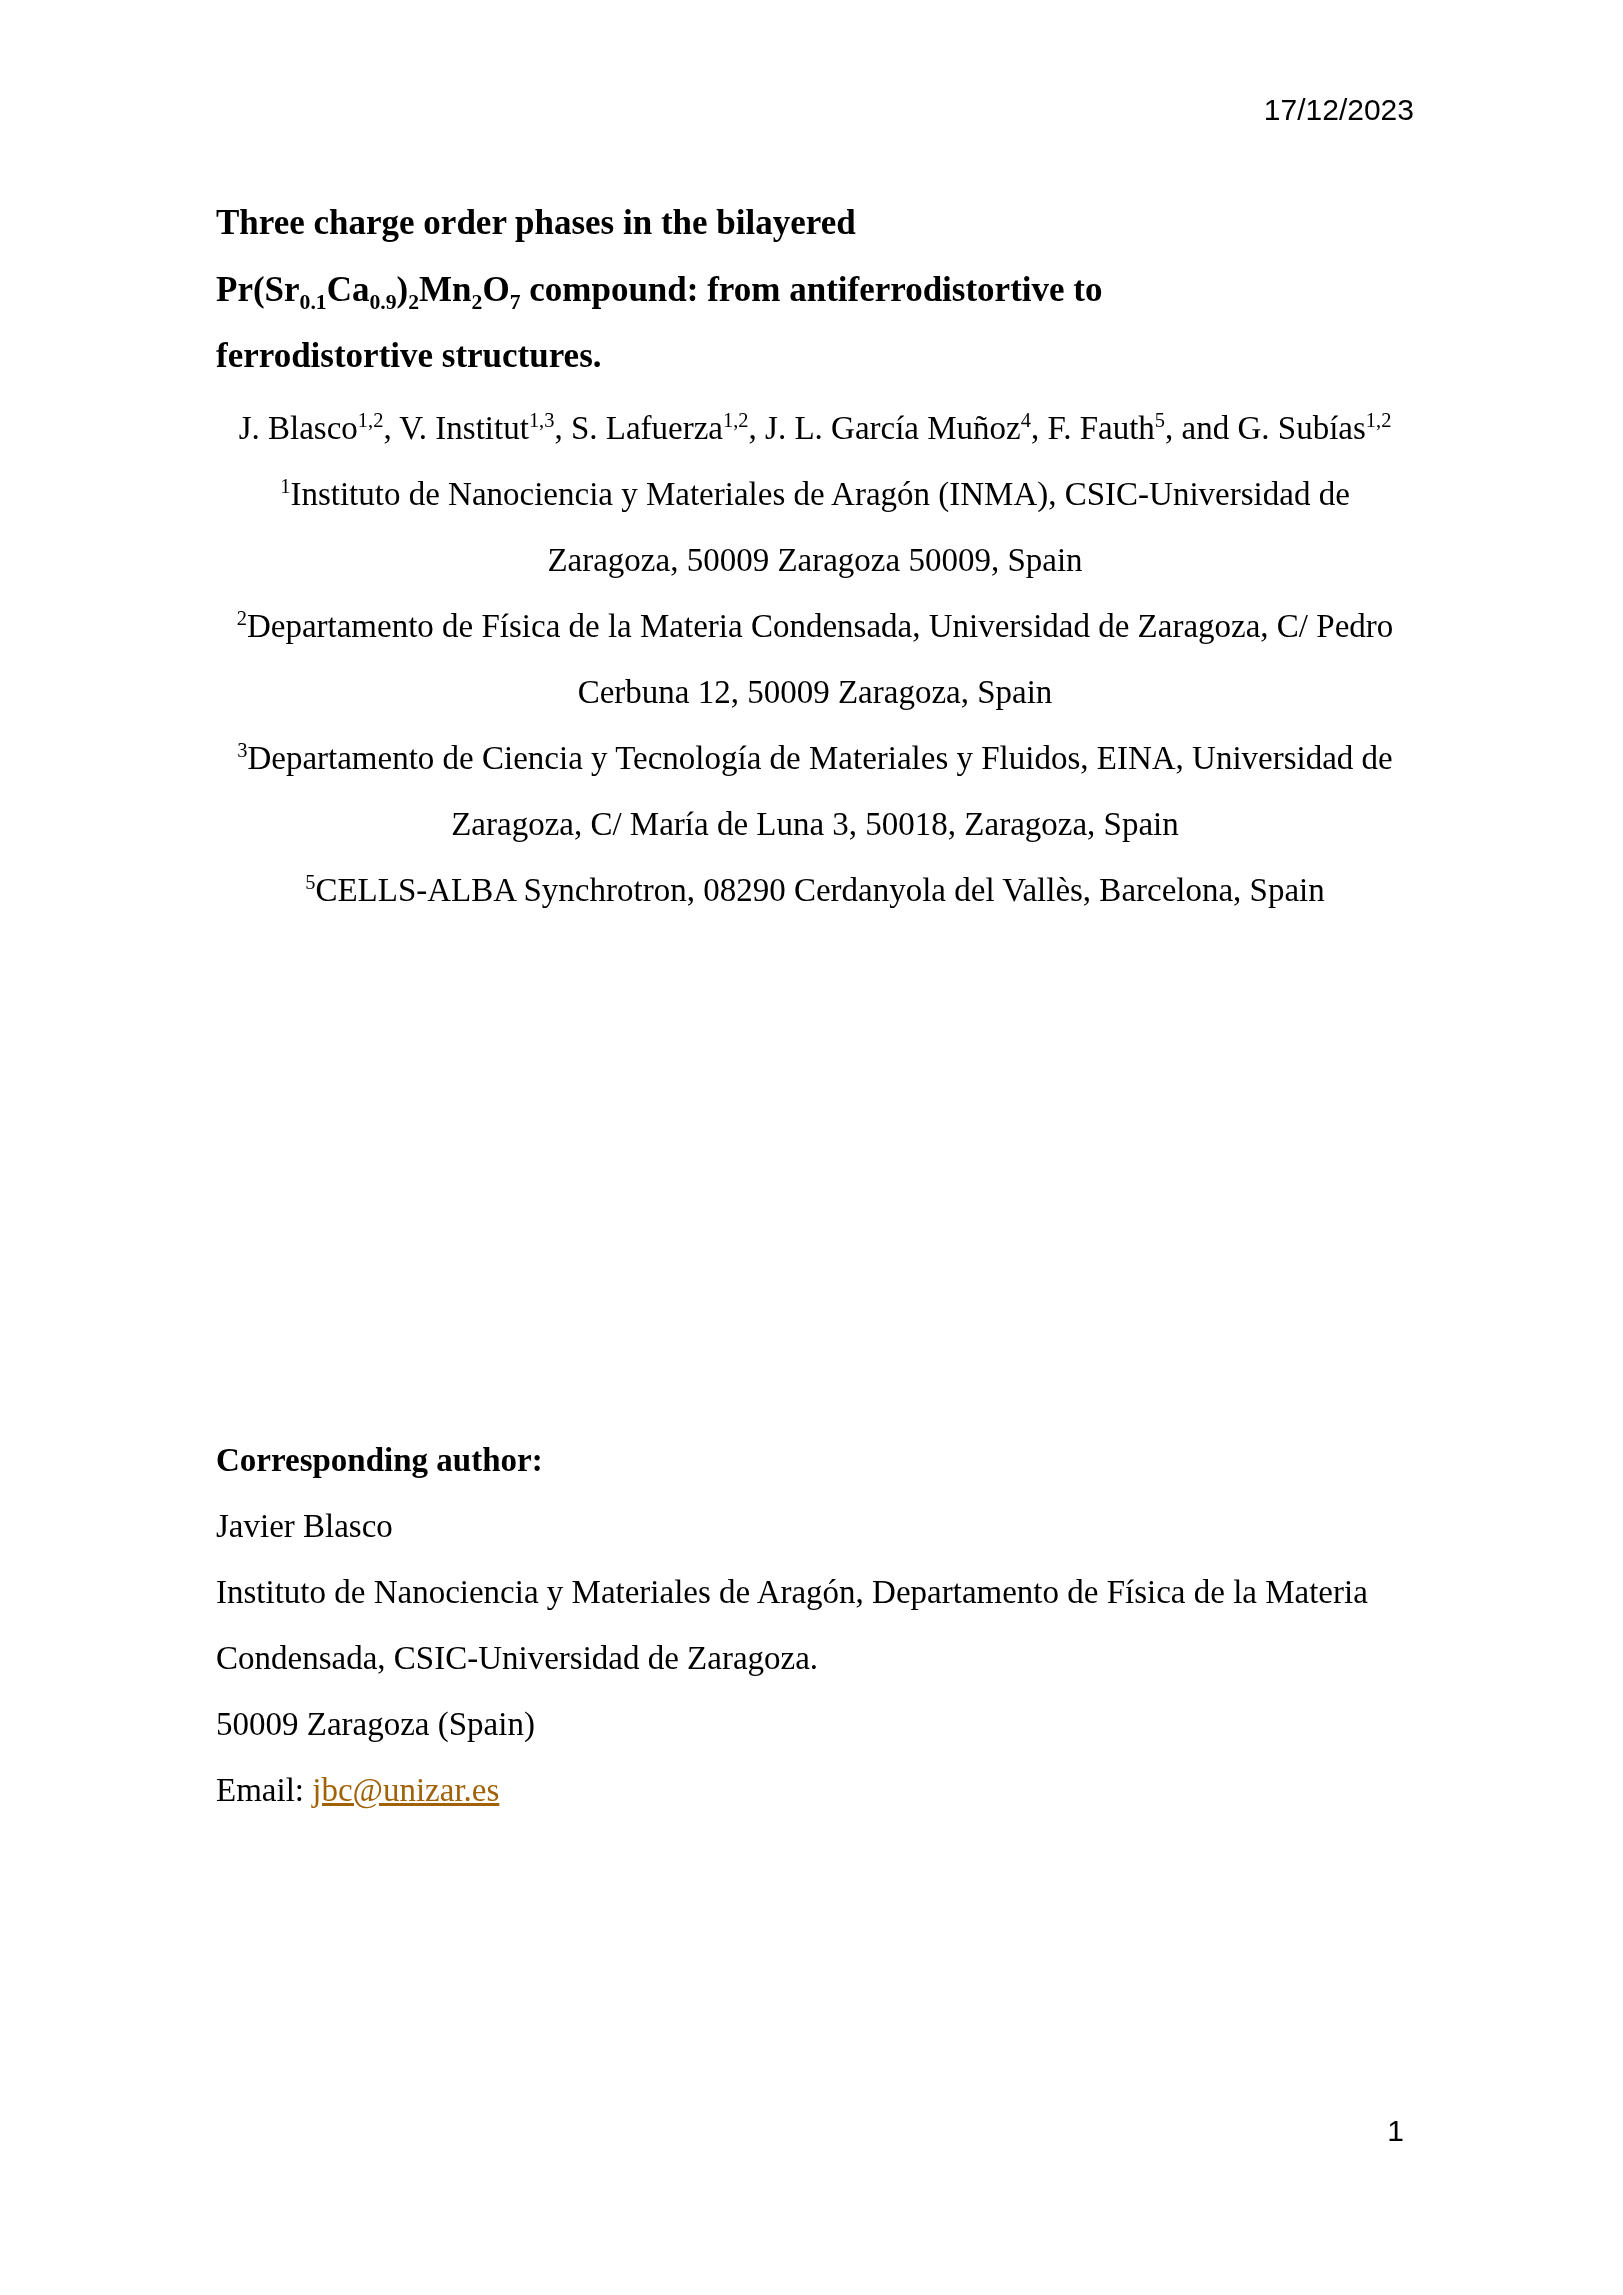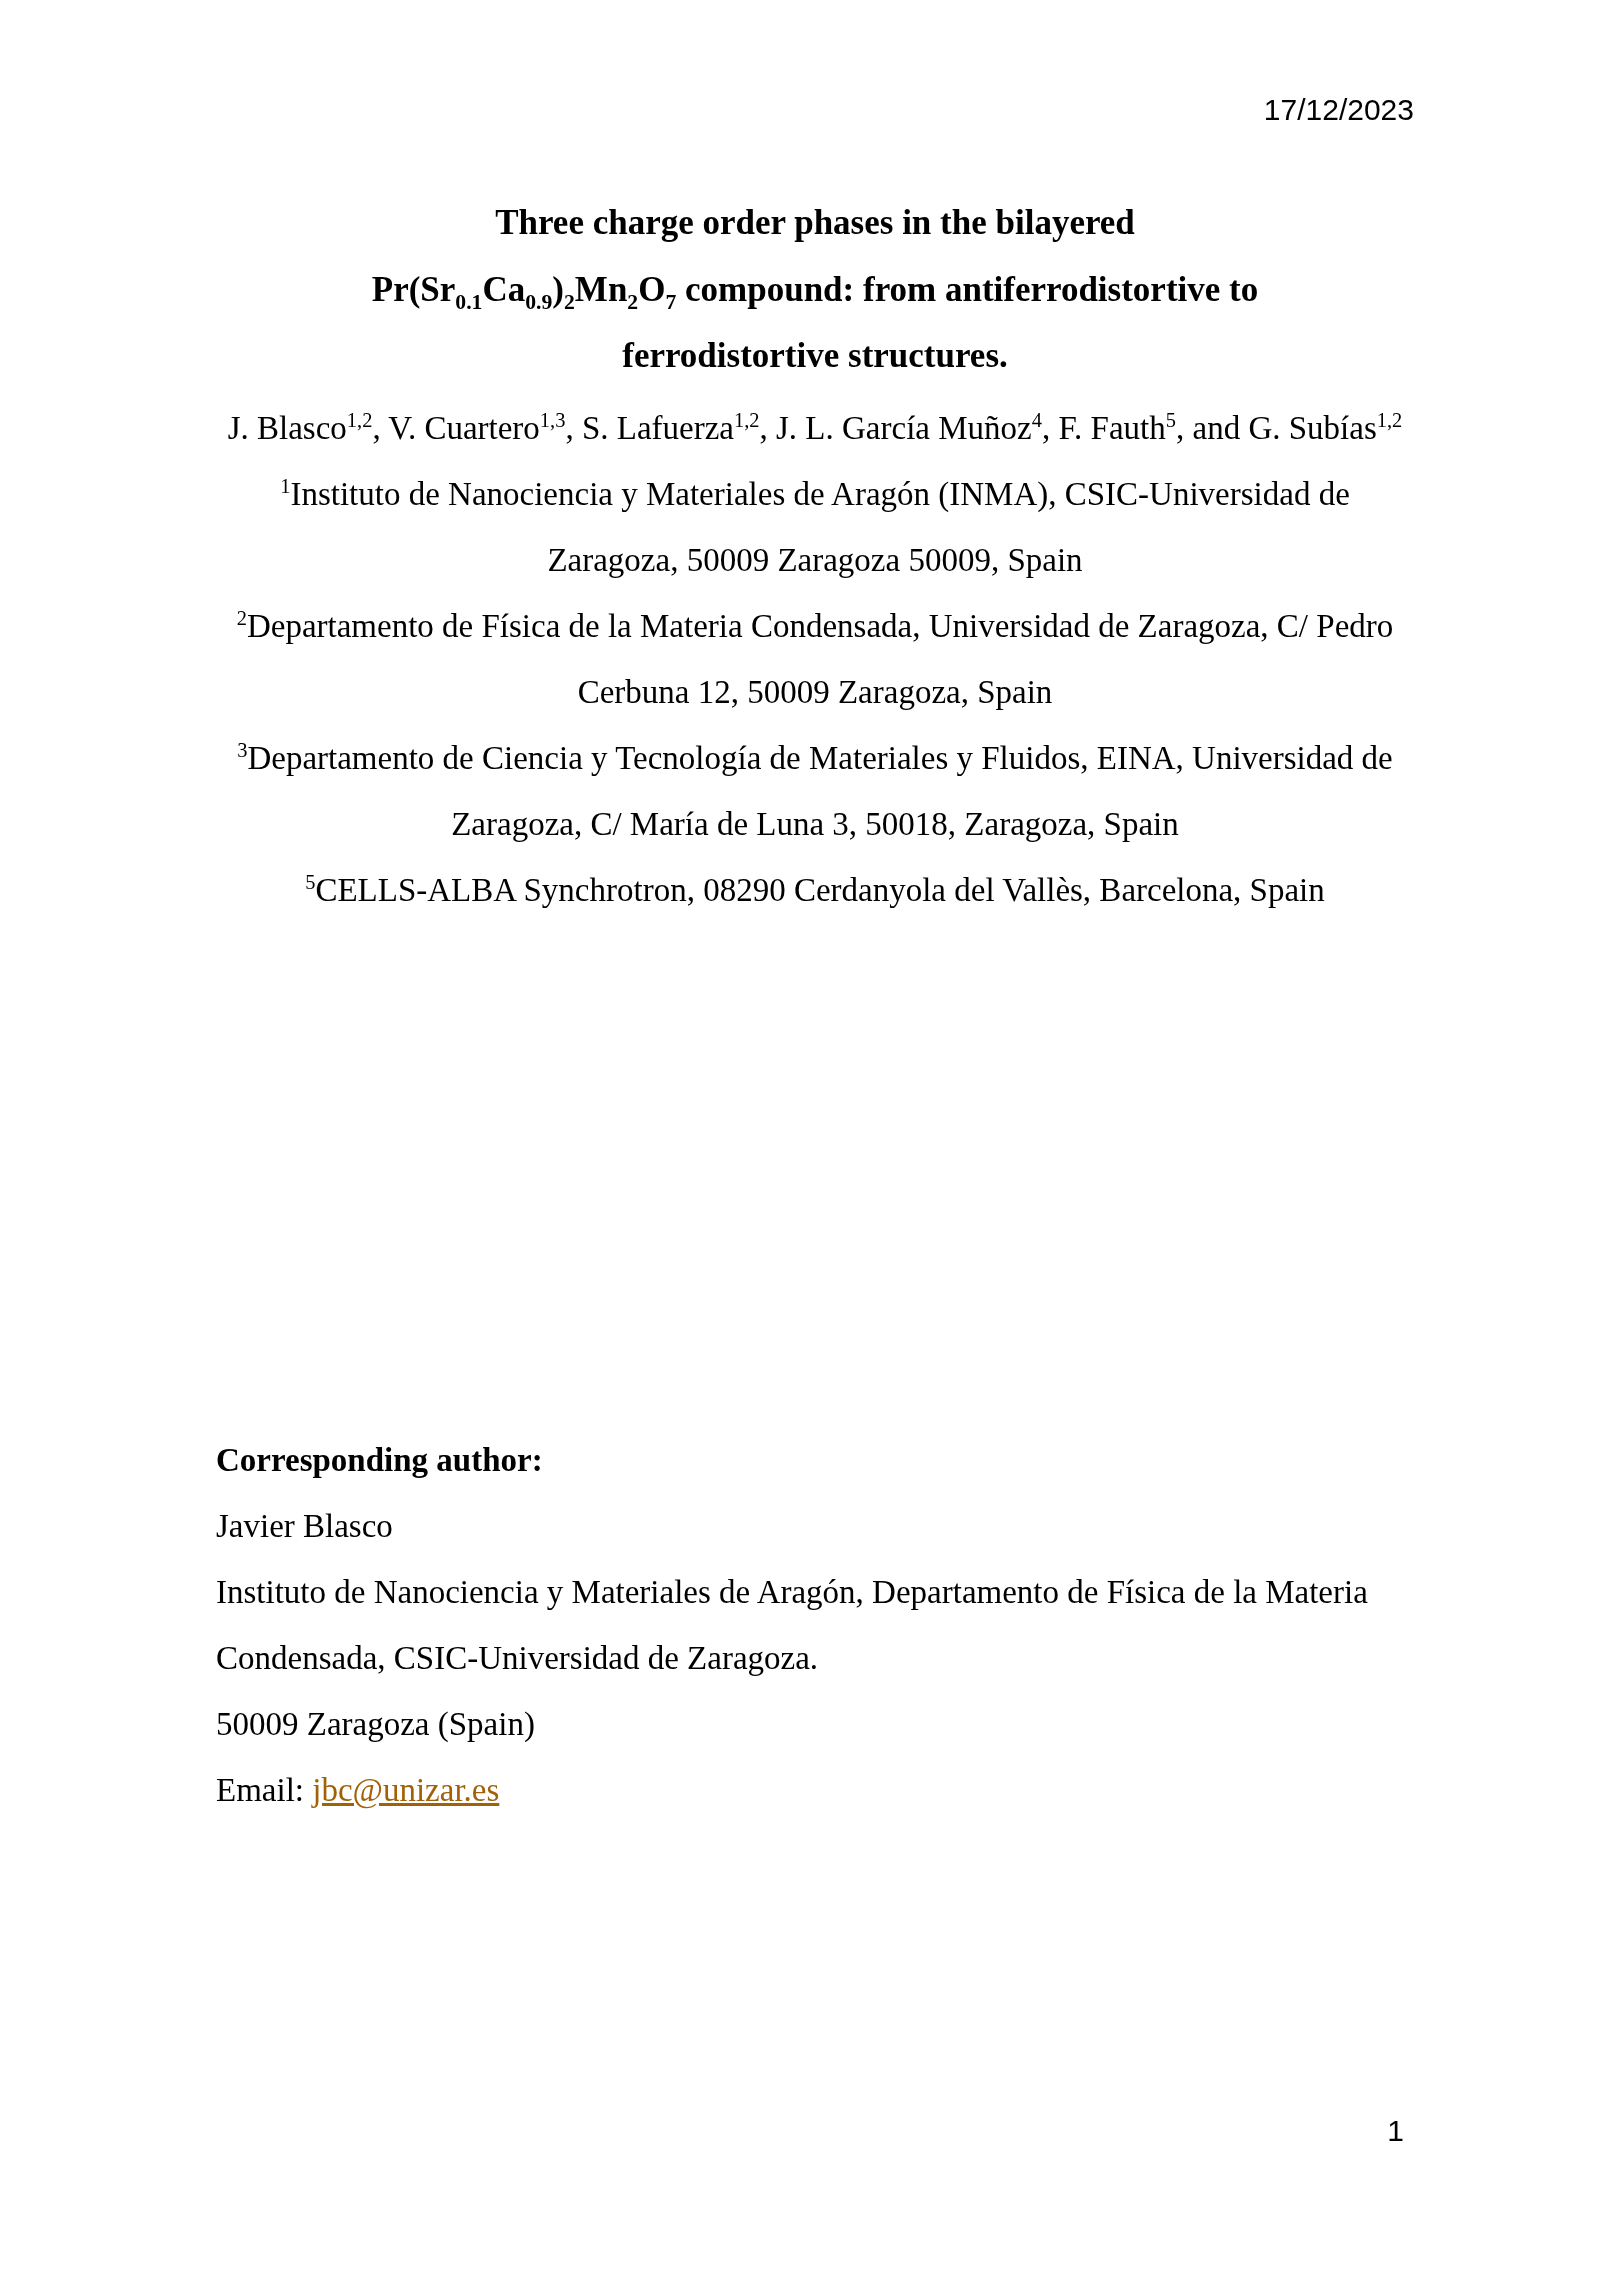--- a/index.html
+++ b/index.html
@@ -19,21 +19,20 @@
     padding: 92px 209px 12px 216px;
   }
   .date-line {
     text-align: right;
     font-family: "Liberation Sans", sans-serif;
     font-size: 30px;
     line-height: 1.2;
   }
   .title-block {
     margin-top: 62px;
-    text-align: center;
     font-weight: bold;
     font-size: 35px;
     line-height: 1.9;
   }
   .centered-block {
     text-align: center;
     font-size: 33px;
     line-height: 2.0;
   }
   .authors { margin-top: 5.2px; }
@@ -65,21 +64,21 @@
 <div class="page">
 
   <div class="date-line">17/12/2023</div>
 
   <div class="title-block">
     <div><span>Three charge order phases in the bilayered</span></div>
     <div><span>Pr(Sr</span><sub>0.1</sub><span>Ca</span><sub>0.9</sub><span>)</span><sub>2</sub><span>Mn</span><sub>2</sub><span>O</span><sub>7</sub><span> compound: from antiferrodistortive to</span></div>
     <div><span>ferrodistortive structures.</span></div>
   </div>
 
-  <div class="centered-block authors"><span>J. Blasco</span><sup>1,2</sup><span>, V. Cuartero</span><sup>1,3</sup><span>, S. Lafuerza</span><sup>1,2</sup><span>, J. L. García Muñoz</span><sup>4</sup><span>, F. Fauth</span><sup>5</sup><span>, and G. Subías</span><sup>1,2</sup></div>
+  <div class="centered-block authors"><span>J. Blasco</span><sup>1,2</sup><span>, V. Institut</span><sup>1,3</sup><span>, S. Lafuerza</span><sup>1,2</sup><span>, J. L. García Muñoz</span><sup>4</sup><span>, F. Fauth</span><sup>5</sup><span>, and G. Subías</span><sup>1,2</sup></div>
 
   <div class="centered-block">
     <div><sup>1</sup><span>Instituto de Nanociencia y Materiales de Aragón (INMA), CSIC-Universidad de Zaragoza, 50009 Zaragoza 50009, Spain</span></div>
     <div><sup>2</sup><span>Departamento de Física de la Materia Condensada, Universidad de Zaragoza, C/ Pedro Cerbuna 12, 50009 Zaragoza, Spain</span></div>
     <div><sup>3</sup><span>Departamento de Ciencia y Tecnología de Materiales y Fluidos, EINA, Universidad de Zaragoza, C/ María de Luna 3, 50018, Zaragoza, Spain</span></div>
     <div><sup>5</sup><span>CELLS-ALBA Synchrotron, 08290 Cerdanyola del Vallès, Barcelona, Spain</span></div>
   </div>
 
   <div class="corresponding-block">
     <div class="corresponding-heading">Corresponding author:</div>

